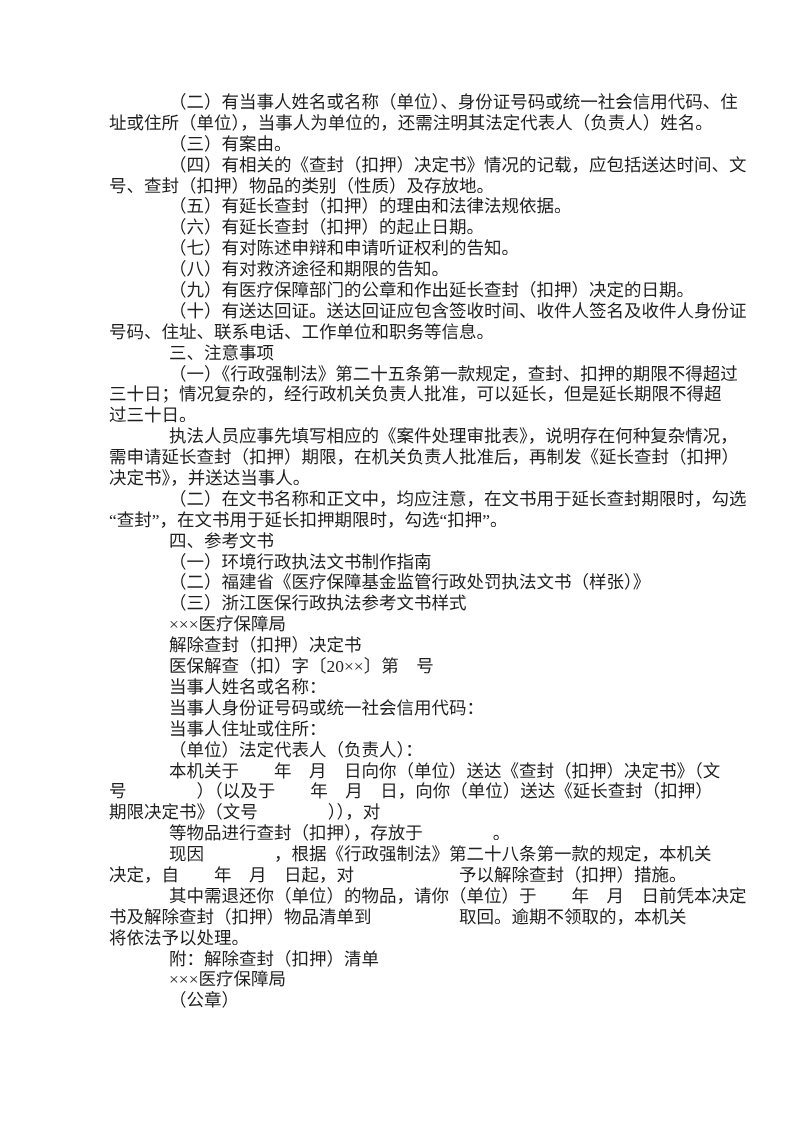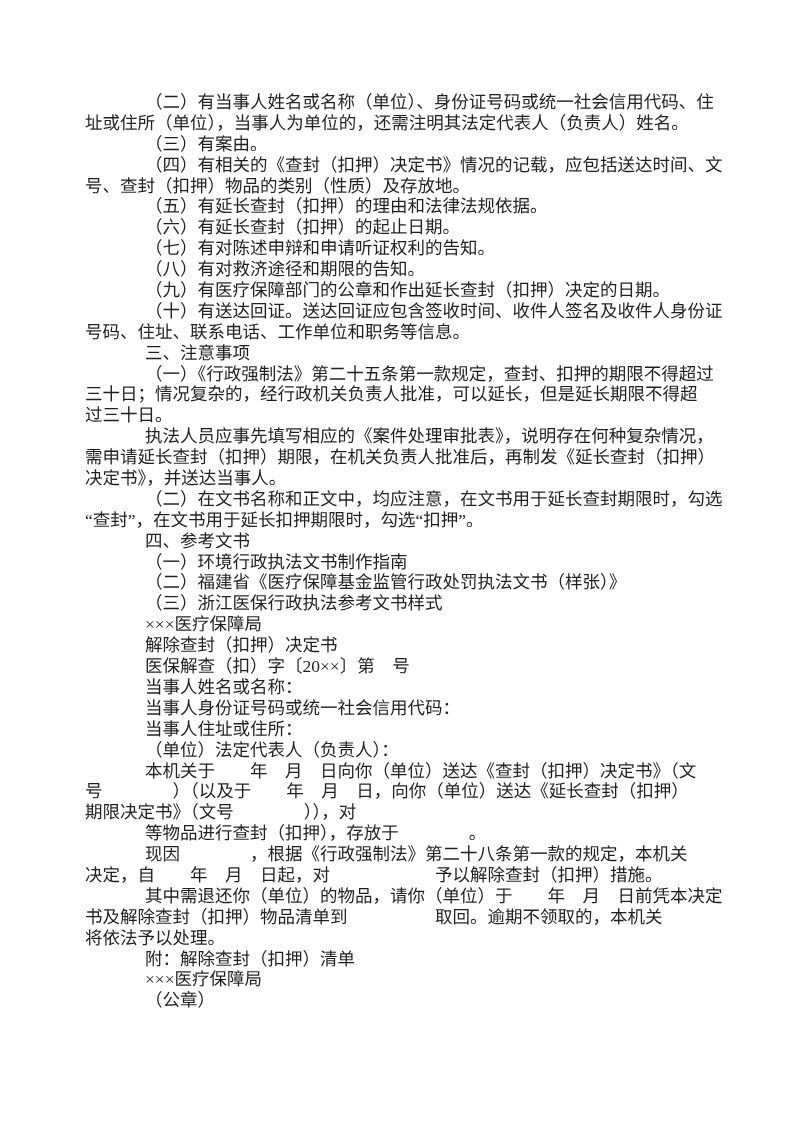--- a/index.html
+++ b/index.html
@@ -20,20 +20,21 @@
     left: 85px;
     top: 92px;
     width: 625px;
     color: #1f1f1f;
     font-size: 17.5px;
     line-height: 20.9px;
     white-space: pre;
   }
   .line {
     height: 20.9px;
+    margin-left: 24px;
   }
   .line.indent {
     padding-left: 60px;
   }
 </style>
 </head>
 <body>
 
 <div class="page">
   <div class="doc-body" style="color: rgb(31, 31, 31);"><div class="line indent">（二）有当事人姓名或名称（单位）、身份证号码或统一社会信用代码、住</div><div class="line">址或住所（单位），当事人为单位的，还需注明其法定代表人（负责人）姓名。</div><div class="line indent">（三）有案由。</div><div class="line indent">（四）有相关的《查封（扣押）决定书》情况的记载，应包括送达时间、文</div><div class="line">号、查封（扣押）物品的类别（性质）及存放地。</div><div class="line indent">（五）有延长查封（扣押）的理由和法律法规依据。</div><div class="line indent">（六）有延长查封（扣押）的起止日期。</div><div class="line indent">（七）有对陈述申辩和申请听证权利的告知。</div><div class="line indent">（八）有对救济途径和期限的告知。</div><div class="line indent">（九）有医疗保障部门的公章和作出延长查封（扣押）决定的日期。</div><div class="line indent">（十）有送达回证。送达回证应包含签收时间、收件人签名及收件人身份证</div><div class="line">号码、住址、联系电话、工作单位和职务等信息。</div><div class="line indent">三、注意事项</div><div class="line indent">（一）《行政强制法》第二十五条第一款规定，查封、扣押的期限不得超过</div><div class="line">三十日；情况复杂的，经行政机关负责人批准，可以延长，但是延长期限不得超</div><div class="line">过三十日。</div><div class="line indent">执法人员应事先填写相应的《案件处理审批表》，说明存在何种复杂情况，</div><div class="line">需申请延长查封（扣押）期限，在机关负责人批准后，再制发《延长查封（扣押）</div><div class="line">决定书》，并送达当事人。</div><div class="line indent">（二）在文书名称和正文中，均应注意，在文书用于延长查封期限时，勾选</div><div class="line">“查封”，在文书用于延长扣押期限时，勾选“扣押”。</div><div class="line indent">四、参考文书</div><div class="line indent">（一）环境行政执法文书制作指南</div><div class="line indent">（二）福建省《医疗保障基金监管行政处罚执法文书（样张）》</div><div class="line indent">（三）浙江医保行政执法参考文书样式</div><div class="line indent">×××医疗保障局</div><div class="line indent">解除查封（扣押）决定书</div><div class="line indent">医保解查（扣）字〔20××〕第　号</div><div class="line indent">当事人姓名或名称：</div><div class="line indent">当事人身份证号码或统一社会信用代码：</div><div class="line indent">当事人住址或住所：</div><div class="line indent">（单位）法定代表人（负责人）：</div><div class="line indent">本机关于　　年　月　日向你（单位）送达《查封（扣押）决定书》（文</div><div class="line">号　　　　）（以及于　　年　月　日，向你（单位）送达《延长查封（扣押）</div><div class="line">期限决定书》（文号　　　　）），对</div><div class="line indent">等物品进行查封（扣押），存放于　　　　。</div><div class="line indent">现因　　　　，根据《行政强制法》第二十八条第一款的规定，本机关</div><div class="line">决定，自　　年　月　日起，对　　　　　　予以解除查封（扣押）措施。</div><div class="line indent">其中需退还你（单位）的物品，请你（单位）于　　年　月　日前凭本决定</div><div class="line">书及解除查封（扣押）物品清单到　　　　　取回。逾期不领取的，本机关</div><div class="line">将依法予以处理。</div><div class="line indent">附：解除查封（扣押）清单</div><div class="line indent">×××医疗保障局</div><div class="line indent">（公章）</div></div>

